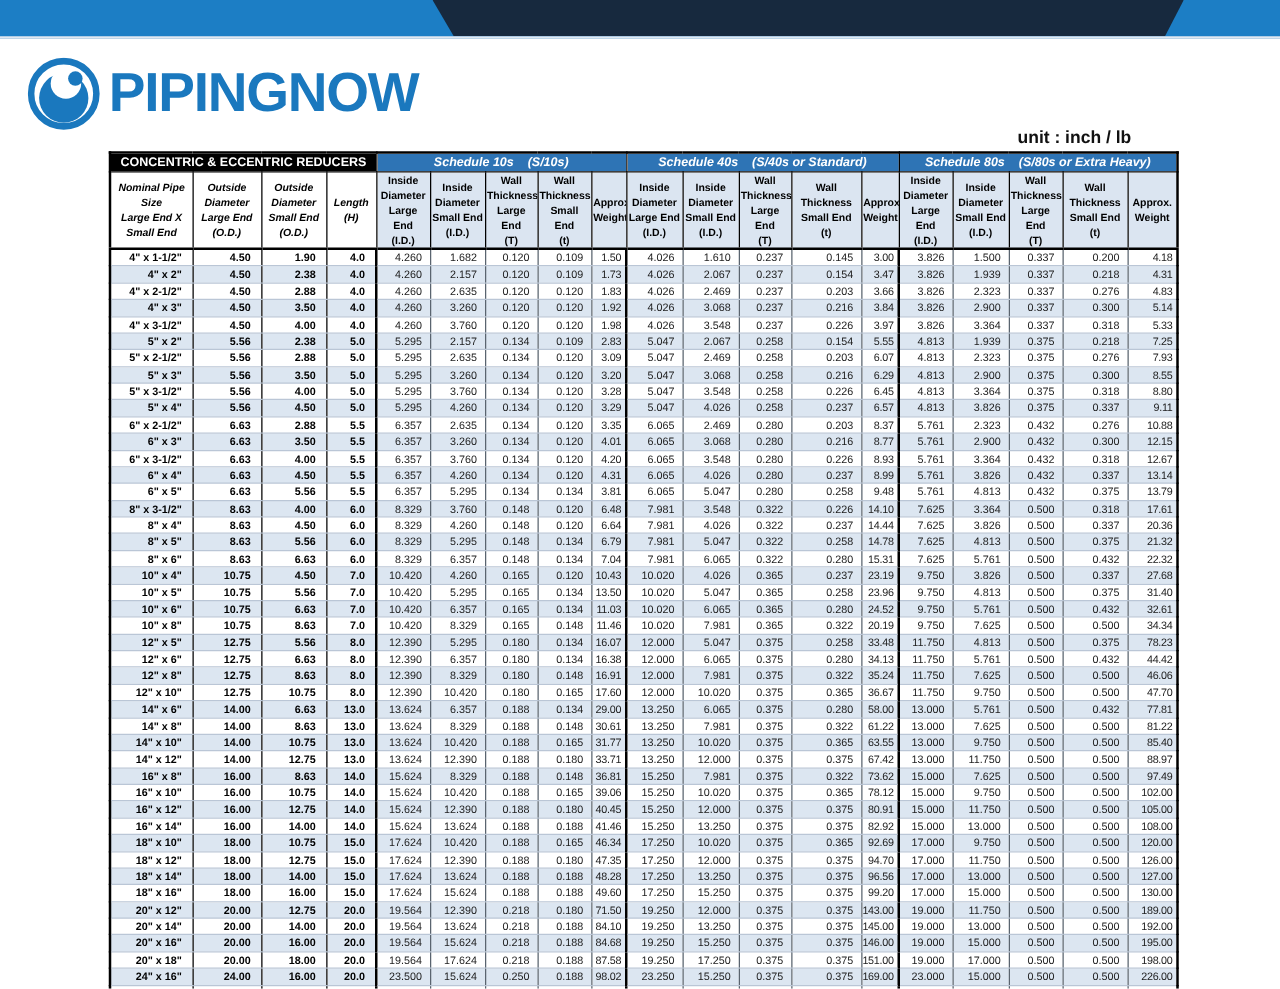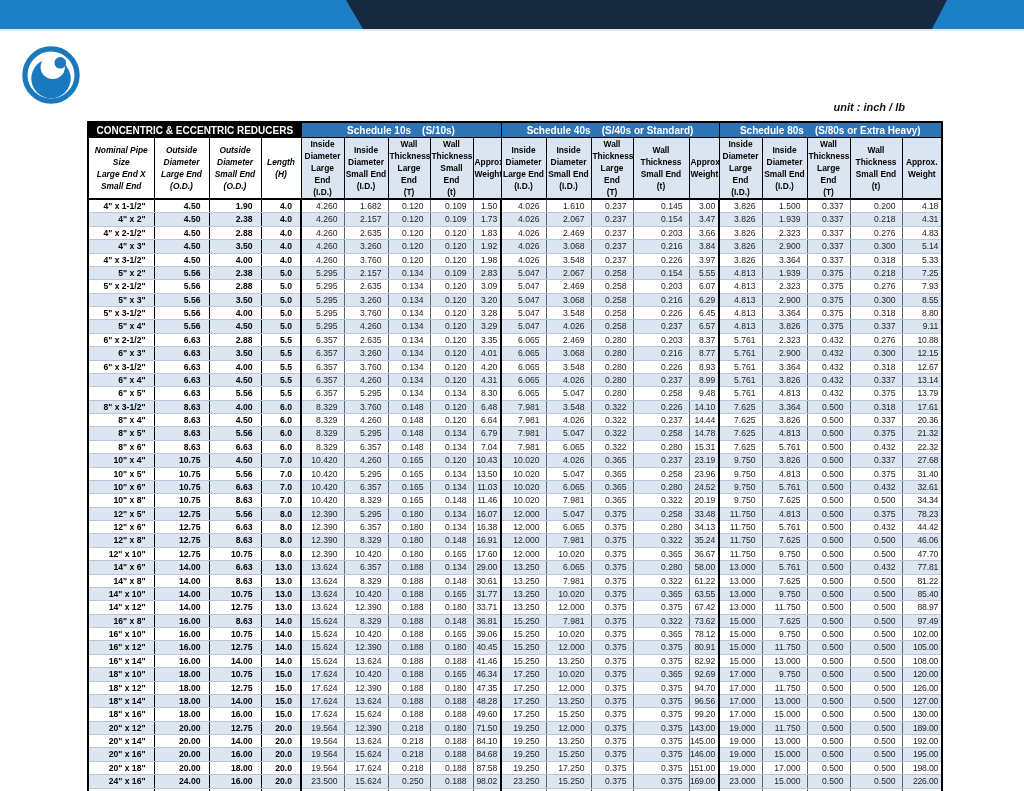--- a/index.html
+++ b/index.html
@@ -13,29 +13,29 @@
                background:var(--banner-navy,#17293e);
                clip-path:polygon(346px 0,947px 0,932px 100%,363px 100%);}
 
   
   .logo{position:absolute;left:22px;top:45px;height:60px;display:flex;align-items:center;}
   .logo-icon{width:58px;height:58px;display:block;}
   .logo-text{color:var(--logo-blue,#1a78be);font-size:44px;font-weight:bold;
              letter-spacing:-1px;line-height:58px;margin-left:7px;}
 
   
-  .unit{position:absolute;top:101px;right:119px;font-size:11px;font-weight:bold;color:#111;font-style:italic;}
+  .unit{position:absolute;top:101px;right:119px;font-size:14px;font-weight:bold;color:#111;}
 
   
   table.spec{position:absolute;left:87px;top:121px;width:854px;table-layout:fixed;
              border-collapse:collapse;border:2px solid #000;font-family:"Liberation Sans",sans-serif;}
   .bands th{height:14px;padding:0;font-size:10px;font-weight:bold;color:#fff;
             text-align:center;white-space:pre;overflow:hidden;border:1px solid #000;}
   th.black-band{background:#000;}
-  th.blue-band{background:var(--band-blue,#2e74b5);}
+  th.blue-band{background:var(--band-blue,#2e74b5);font-style:italic;}
   .colheads th{height:60px;padding:0 1px;font-size:8.4px;font-weight:bold;color:#000;
                text-align:center;vertical-align:middle;line-height:12px;white-space:pre-line;
                border:1px solid #000;border-bottom:2px solid #000;background:var(--head-tint,#dbe5f1);overflow:hidden;}
   .colheads th.lft-h{background:#fff;font-style:italic;}
 
   tbody td{height:12.37px;line-height:12.37px;padding:0 6px 0 0;font-size:8.6px;color:#1c1c1c;
            text-align:right;white-space:nowrap;overflow:hidden;
            border-right:1px solid #5a646f;border-bottom:1px solid var(--row-line,#bac6d6);}
   tbody td.lft{font-weight:bold;color:#000;border-right:1px solid #000;padding-right:8px;}
   tbody td.gsep{border-right:2px solid #000;}
@@ -52,20 +52,21 @@
     <div class="banner-dark"></div>
   </div>
 
   <div class="logo">
     <svg class="logo-icon" viewBox="0 0 100 100" aria-hidden="true">
       <circle cx="50" cy="50" r="45" fill="none" stroke="#1a78be" stroke-width="9"></circle>
       <circle cx="50" cy="56" r="34" fill="#1a78be"></circle>
       <circle cx="53" cy="36" r="21" fill="#ffffff"></circle>
       <circle cx="66" cy="29" r="10" fill="#1a78be"></circle>
     </svg>
+    <span class="logo-text">PIPINGNOW</span>
   </div>
 
   <div class="unit">unit : inch / lb</div>
 
   <table class="spec">
     <colgroup>
       <col style="width:66px">
         <col style="width:55px">
         <col style="width:52px">
         <col style="width:40px">
@@ -460,21 +461,21 @@
         </tr>
         <tr>
           <td class="lft">6" x 5"</td>
           <td class="lft">6.63</td>
           <td class="lft">5.56</td>
           <td class="lft gsep">5.5</td>
           <td class="">6.357</td>
           <td class="">5.295</td>
           <td class="">0.134</td>
           <td class="">0.134</td>
-          <td class="gsep wt">8.30</td>
+          <td class="gsep wt">3.81</td>
           <td class="">6.065</td>
           <td class="">5.047</td>
           <td class="">0.280</td>
           <td class="">0.258</td>
           <td class="gsep wt">9.48</td>
           <td class="">5.761</td>
           <td class="">4.813</td>
           <td class="">0.432</td>
           <td class="">0.375</td>
           <td class="wt">13.79</td>

